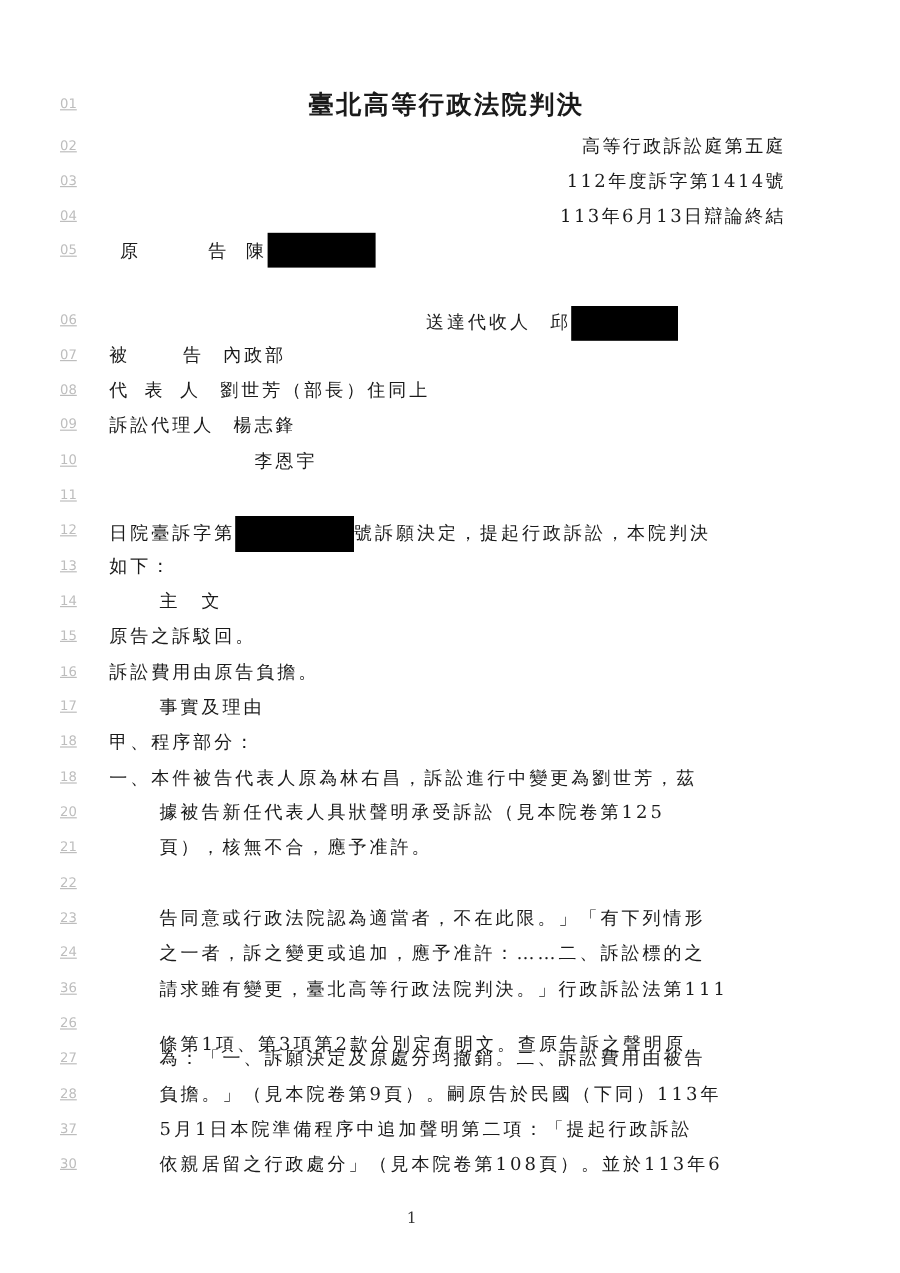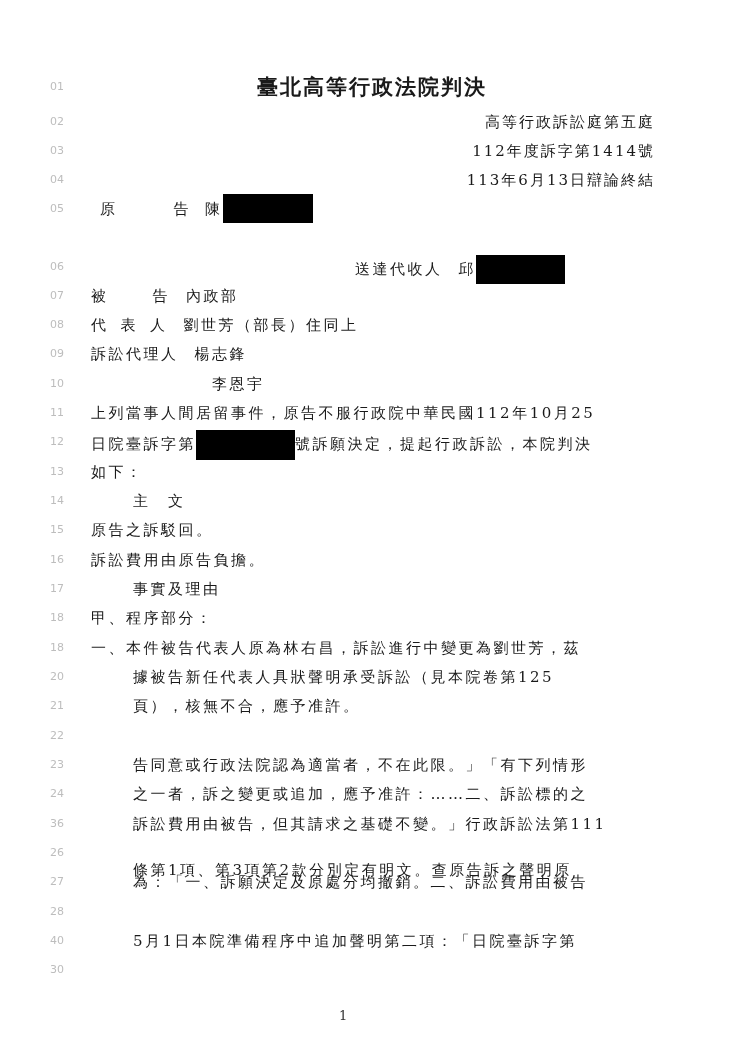--- a/index.html
+++ b/index.html
@@ -1,20 +1,20 @@
 <!DOCTYPE html>
 <html><head>
 <meta charset="utf-8">
 <style>
   html, body { margin: 0; padding: 0; background: #ffffff; }
   body { width: 750px; height: 1061px; position: relative; overflow: hidden;
          font-family: "DejaVu Serif", "Liberation Serif", serif; color: #1a1a1a; }
   .page { position: absolute; left: 0; top: 0; width: 750px; height: 1061px; background: #fff; }
   .ln { position: absolute; left: 50px; width: 24px; font-family: "DejaVu Sans", "Liberation Sans", sans-serif;
-        font-size: 11px; color: #bdbdbd; line-height: 14px; }
+        font-size: 11px; color: #bdbdbd; line-height: 14px; text-decoration: underline; }
   .line { position: absolute; font-size: 15px; line-height: 24px; white-space: nowrap; letter-spacing: 2.5px; }
   .title { position: absolute; left: 257px; top: 73px; font-size: 21px; font-weight: bold; letter-spacing: 2px; line-height: 28px; white-space: nowrap; }
   .right { right: 95px; text-align: right; letter-spacing: 2px; }
   .redact { display: inline-block; background: #000; vertical-align: middle; }
   .pageno { position: absolute; left: 339px; top: 1008px; font-size: 13px; color: #333; }
   .sp { display: inline-block; }
 </style>
 </head>
 <body>
 
@@ -41,21 +41,21 @@
   <div class="ln" style="top:641px">18</div>
   <div class="ln" style="top:670px">20</div>
   <div class="ln" style="top:699px">21</div>
   <div class="ln" style="top:729px">22</div>
   <div class="ln" style="top:758px">23</div>
   <div class="ln" style="top:787px">24</div>
   <div class="ln" style="top:817px">36</div>
   <div class="ln" style="top:846px">26</div>
   <div class="ln" style="top:875px">27</div>
   <div class="ln" style="top:905px">28</div>
-  <div class="ln" style="top:934px">40</div>
+  <div class="ln" style="top:934px">37</div>
   <div class="ln" style="top:963px">30</div>
 
   <div class="title">臺北高等行政法院判決</div>
 
   <div class="line right" style="top:110px">高等行政訴訟庭第五庭</div>
   <div class="line right" style="top:139px">112年度訴字第1414號</div>
   <div class="line right" style="top:168px">113年6月13日辯論終結</div>
 
   <div class="line" style="top:197px; left:100px;">
     <span>原</span><span class="sp" style="width:56px"></span><span>告</span><span class="sp" style="width:14px"></span><span>陳</span><span class="redact" style="width:90px;height:29px;margin-top:-3px"></span>
@@ -71,34 +71,35 @@
 
   <div class="line" style="top:313px; left:91px;">
     <span>代</span><span class="sp" style="width:12px"></span><span>表</span><span class="sp" style="width:12px"></span><span>人</span><span class="sp" style="width:16px"></span><span>劉世芳（部長）住同上</span>
   </div>
 
   <div class="line" style="top:342px; left:91px;">
     <span>訴訟代理人</span><span class="sp" style="width:16px"></span><span>楊志鋒</span>
   </div>
   <div class="line" style="top:372px; left:212px;">李恩宇</div>
 
-  <div class="line" style="top:401px; left:91px;">上列當事人間居留事件，原告不服行政院中華民國112年10月25</div>
   <div class="line" style="top:430px; left:91px;">
     <span>日院臺訴字第</span><span class="redact" style="width:99px;height:30px"></span><span>號訴願決定，提起行政訴訟，本院判決</span>
   </div>
   <div class="line" style="top:460px; left:91px;">如下：</div>
   <div class="line" style="top:489px; left:133px;">主　文</div>
   <div class="line" style="top:518px; left:91px;">原告之訴駁回。</div>
   <div class="line" style="top:548px; left:91px;">訴訟費用由原告負擔。</div>
   <div class="line" style="top:577px; left:133px;">事實及理由</div>
   <div class="line" style="top:606px; left:91px;">甲、程序部分：</div>
   <div class="line" style="top:636px; left:91px;">一、本件被告代表人原為林右昌，訴訟進行中變更為劉世芳，茲</div>
   <div class="line" style="top:665px; left:133px;">據被告新任代表人具狀聲明承受訴訟（見本院卷第125</div>
   <div class="line" style="top:694px; left:133px;">頁），核無不合，應予准許。</div>
   <div class="line" style="top:753px; left:133px;">告同意或行政法院認為適當者，不在此限。」「有下列情形</div>
   <div class="line" style="top:782px; left:133px;text-align:center;">之一者，訴之變更或追加，應予准許：……二、訴訟標的之</div>
-  <div class="line" style="top:812px; left:133px;">訴訟費用由被告，但其請求之基礎不變。」行政訴訟法第111</div>
+  <div class="line" style="top:812px; left:133px;">請求雖有變更，臺北高等行政法院判決。」行政訴訟法第111</div>
   <div class="line" style="top:841px; left:133px;margin-top:17px;">條第1項、第3項第2款分別定有明文。查原告訴之聲明原</div>
   <div class="line" style="top:870px; left:133px;">為：「一、訴願決定及原處分均撤銷。二、訴訟費用由被告</div>
-  <div class="line" style="top:929px; left:133px;">5月1日本院準備程序中追加聲明第二項：「日院臺訴字第</div>
+  <div class="line" style="top:900px; left:133px;">負擔。」（見本院卷第9頁）。嗣原告於民國（下同）113年</div>
+  <div class="line" style="top:929px; left:133px;">5月1日本院準備程序中追加聲明第二項：「提起行政訴訟</div>
+  <div class="line" style="top:958px; left:133px;">依親居留之行政處分」（見本院卷第108頁）。並於113年6</div>
 
   <div class="pageno">1</div>
 </div>
 
 </body></html>

